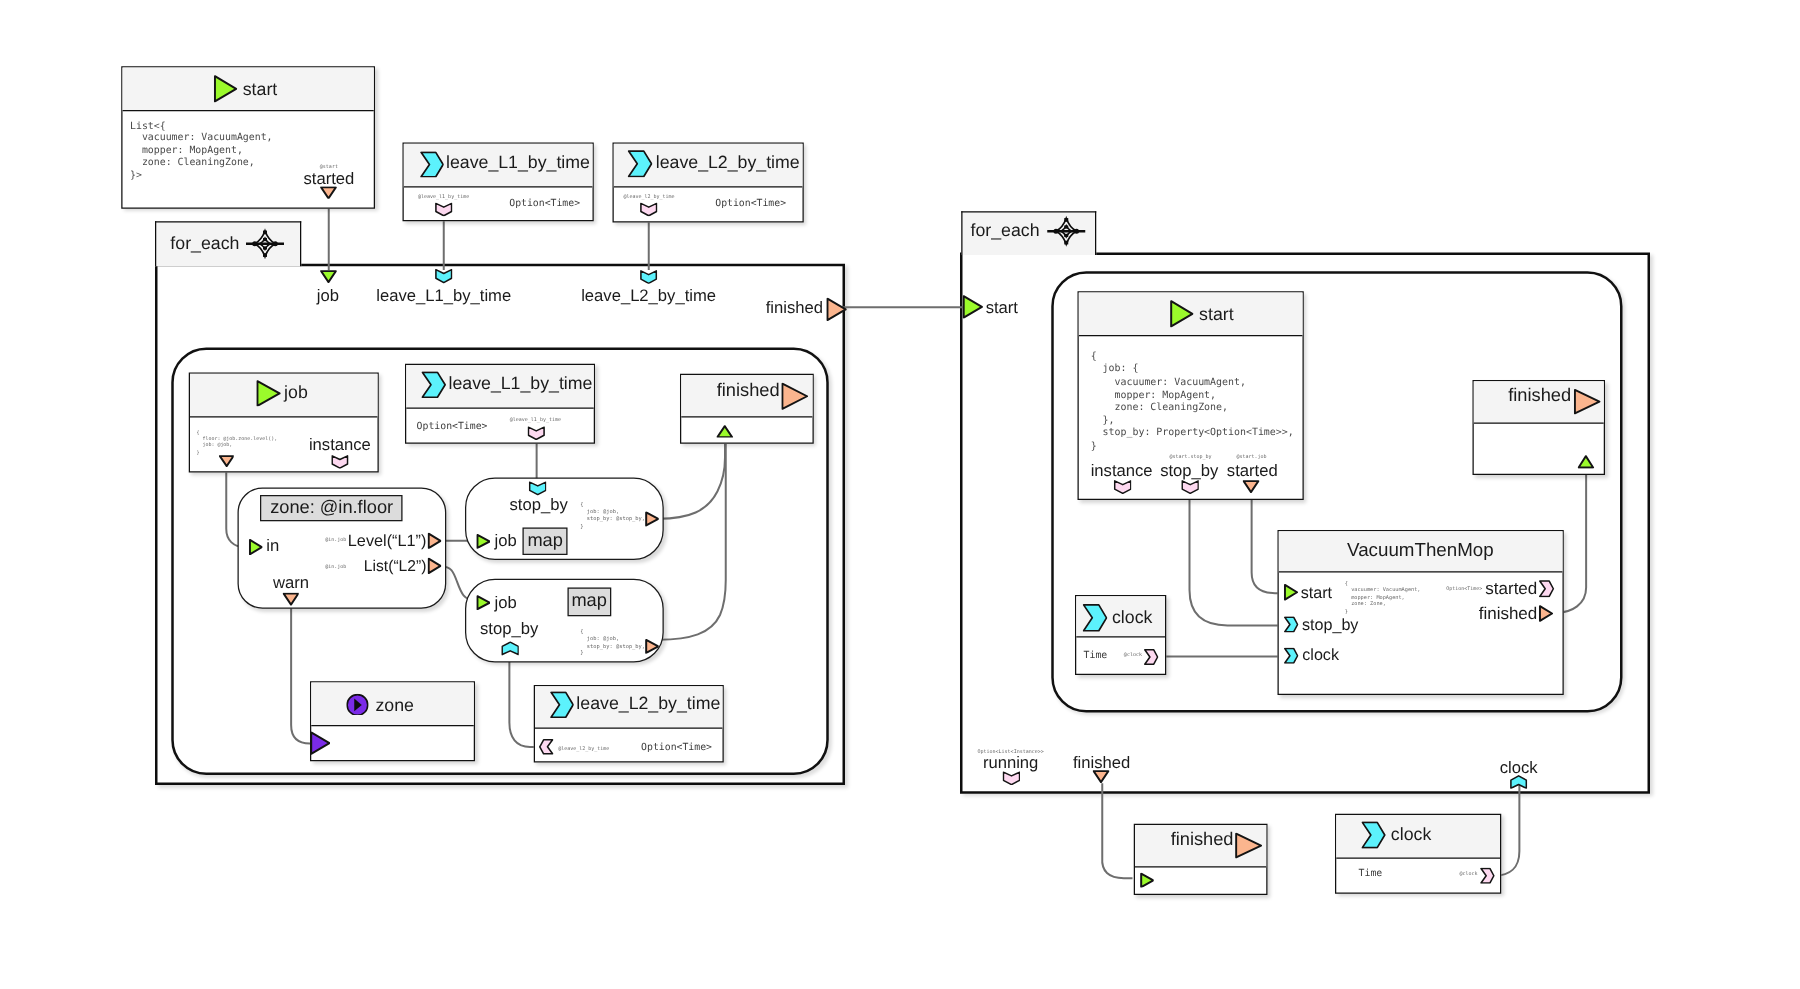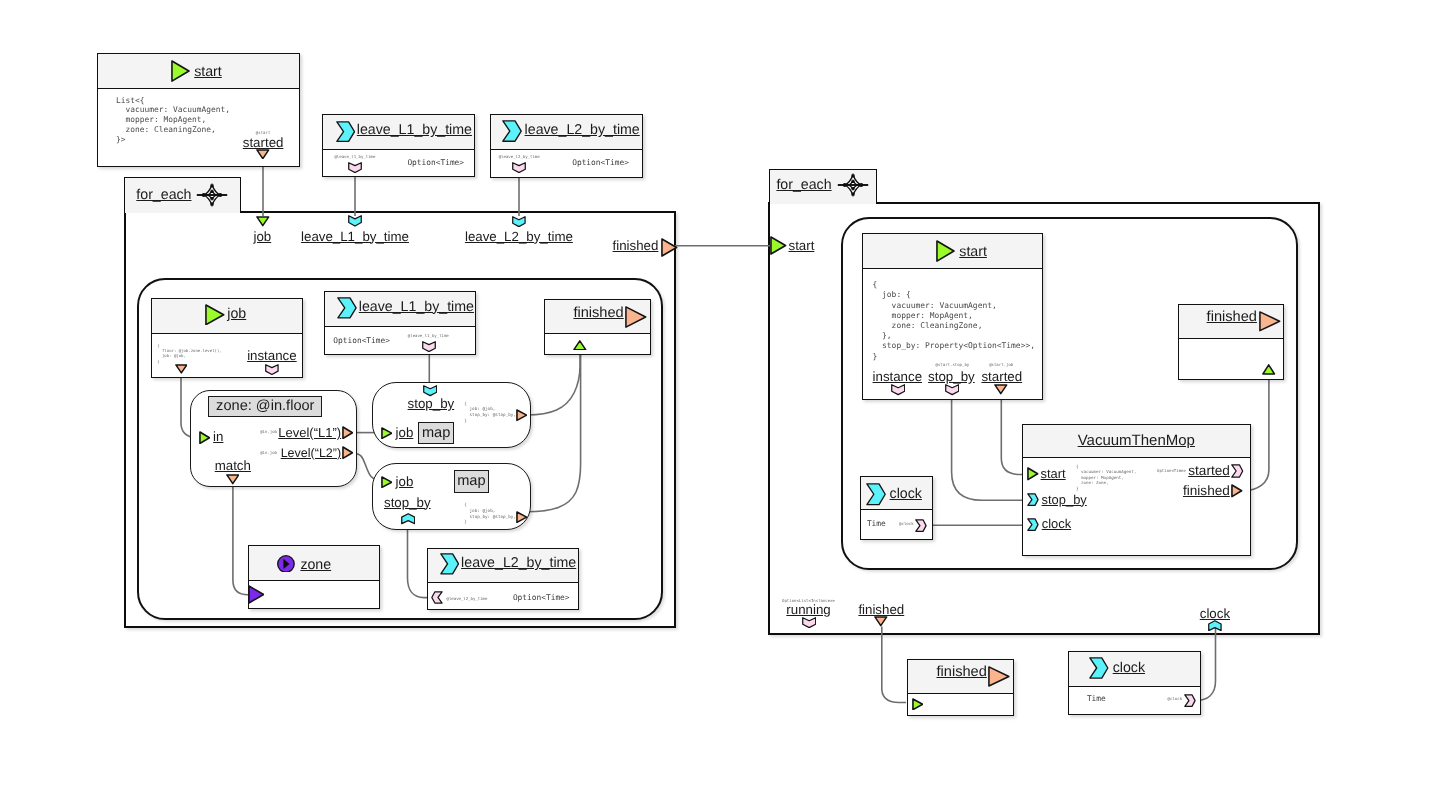--- a/index.html
+++ b/index.html
@@ -22,21 +22,21 @@
         background:#ffffff;box-shadow:2px 2px 3px rgba(0,0,0,0.14);}
   .tab{position:absolute;box-sizing:border-box;background:#f4f4f4;
        border:1.8px solid #0d0d0d;border-bottom:none;
        display:flex;align-items:center;justify-content:flex-start;gap:6px;
        padding:0 10px;font-size:16px;}
   .inner-round{position:absolute;box-sizing:border-box;border:2.2px solid #111;
        border-radius:26px;background:#ffffff;box-shadow:2px 2px 3px rgba(0,0,0,0.13);}
   .rnode{position:absolute;box-sizing:border-box;border:1.6px solid #1a1a1a;
        border-radius:22px;background:#ffffff;box-shadow:2px 2px 3px rgba(0,0,0,0.15);}
 
-  .lbl{position:absolute;white-space:nowrap;line-height:1;text-decoration:underline;}
+  .lbl{position:absolute;white-space:nowrap;line-height:1;}
   .code{position:absolute;white-space:pre;font-family:"DejaVu Sans Mono",monospace;
         font-size:9.6px;line-height:12.4px;color:#3a3a3a;}
   .micro{position:absolute;white-space:nowrap;font-family:"DejaVu Sans Mono",monospace;
         font-size:4.4px;line-height:1;color:#6a6a6a;}
   .typ{position:absolute;white-space:nowrap;font-family:"DejaVu Sans Mono",monospace;
         font-size:7.85px;line-height:1;color:#3b3b3b;}
   .chip{position:absolute;box-sizing:border-box;background:#dcdcdc;border:1.5px solid #1a1a1a;
         display:flex;align-items:center;justify-content:center;font-size:16px;line-height:1;
         color:#1b1b1b;}
   .port{position:absolute;}
@@ -69,21 +69,21 @@
       <path class="wires" d="M881.8 626.5 L881.8 686 C881 697 887 702.5 899 702.5 L906 702.5"></path>
       <path class="wires" d="M1195.4 700.6 C1208 700.6 1215.5 694 1215.5 681 L1215.5 625"></path>
     </svg>
 <div class="node" style="left:97.0px;top:53.0px;width:203.0px;height:114.0px">
       <div class="hdr" style="height:35.0px"></div>
     </div>
 <div class="lbl" style="left:194.2px;top:64.7px;font-size:14.2px">start</div>
 <svg class="port" style="left:171.1px;top:59.6px;width:18.9px;height:22.1px" viewBox="0 0 18.9 22.1">
       <path d="M0.9500000000000001 0.9500000000000001 L17.95 11.05 L0.9500000000000001 21.150000000000002 Z" fill="#9BFA2B" stroke="#141414" stroke-width="1.6" stroke-linejoin="round"></path>
     </svg>
-<div class="code" style="left:116px;top:95.5px;font-size:7.9px;line-height:9.95px;color:#4a4a4a">List&lt;{
+<div class="code" style="left:104px;top:95.5px;font-size:7.9px;line-height:9.95px;color:#4a4a4a">List&lt;{
   vacuumer: VacuumAgent,
   mopper: MopAgent,
   zone: CleaningZone,
 }&gt;</div>
 <div class="micro" style="left:263.1px;top:131.3px;font-size:4.0px;transform:translateX(-50%);">@start</div>
 <div class="lbl " style="left:263.1px;top:136.0px;font-size:13.3px;transform:translateX(-50%);">started</div>
 <svg class="port" style="left:256.2px;top:148.6px;width:13.6px;height:10.6px" viewBox="0 0 13.6 10.6">
       <path d="M0.9 0.9 L12.7 0.9 L6.8 9.7 Z" fill="#FBB58E" stroke="#141414" stroke-width="1.5" stroke-linejoin="round"></path>
     </svg>
 <div class="node" style="left:321.6px;top:113.7px;width:153.2px;height:63.0px">
@@ -184,25 +184,25 @@
 <svg class="port" style="left:199.1px;top:430.9px;width:11.4px;height:13.4px" viewBox="0 0 11.4 13.4">
       <path d="M0.9500000000000001 0.9500000000000001 L10.450000000000001 6.7 L0.9500000000000001 12.450000000000001 Z" fill="#9BFA2B" stroke="#141414" stroke-width="1.6" stroke-linejoin="round"></path>
     </svg>
 <div class="lbl " style="left:213.1px;top:429.5px;font-size:13.3px;">in</div>
 <div class="micro" style="right:1163.0px;top:430.2px;font-size:4.0px;">@in.job</div>
 <div class="lbl " style="right:1098.9px;top:426.2px;font-size:13px;">Level(“L1”)</div>
 <svg class="port" style="left:341.8px;top:425.8px;width:11.4px;height:13.4px" viewBox="0 0 11.4 13.4">
       <path d="M0.9500000000000001 0.9500000000000001 L10.450000000000001 6.7 L0.9500000000000001 12.450000000000001 Z" fill="#FBB58E" stroke="#141414" stroke-width="1.6" stroke-linejoin="round"></path>
     </svg>
 <div class="micro" style="right:1163.0px;top:450.7px;font-size:4.0px;">@in.job</div>
-<div class="lbl " style="right:1098.9px;top:446.7px;font-size:12.5px;">Level(“L2”)</div>
+<div class="lbl " style="right:1098.9px;top:446.7px;font-size:12.5px;">List(“L2”)</div>
 <svg class="port" style="left:341.8px;top:446.3px;width:11.4px;height:13.4px" viewBox="0 0 11.4 13.4">
       <path d="M0.9500000000000001 0.9500000000000001 L10.450000000000001 6.7 L0.9500000000000001 12.450000000000001 Z" fill="#FBB58E" stroke="#141414" stroke-width="1.6" stroke-linejoin="round"></path>
     </svg>
-<div class="lbl " style="left:232.8px;top:458.9px;font-size:13.3px;transform:translateX(-50%);">match</div>
+<div class="lbl " style="left:232.8px;top:458.9px;font-size:13.3px;transform:translateX(-50%);">warn</div>
 <svg class="port" style="left:225.5px;top:474.0px;width:13.6px;height:10.6px" viewBox="0 0 13.6 10.6">
       <path d="M0.9 0.9 L12.7 0.9 L6.8 9.7 Z" fill="#FBB58E" stroke="#141414" stroke-width="1.5" stroke-linejoin="round"></path>
     </svg>
 <div class="rnode" style="left:371.8px;top:381.5px;width:159.5px;height:66.8px;border-radius:24px"></div>
 <svg class="port" style="left:422.9px;top:385.3px;width:14.4px;height:11.4px" viewBox="0 0 14.4 11.4">
       <path d="M0.725 0.725 L0.725 7.29 L7.2 10.675 L13.675 7.29 L13.675 0.725 L7.2 3.71 Z" fill="#5CF2FC" stroke="#141414" stroke-width="1.25" stroke-linejoin="round"></path>
     </svg>
 <div class="lbl " style="left:430.9px;top:397.0px;font-size:13.3px;transform:translateX(-50%);">stop_by</div>
 <svg class="port" style="left:380.5px;top:427.1px;width:11.7px;height:12.3px" viewBox="0 0 11.7 12.3">
       <path d="M0.9500000000000001 0.9500000000000001 L10.75 6.15 L0.9500000000000001 11.350000000000001 Z" fill="#9BFA2B" stroke="#141414" stroke-width="1.6" stroke-linejoin="round"></path>

